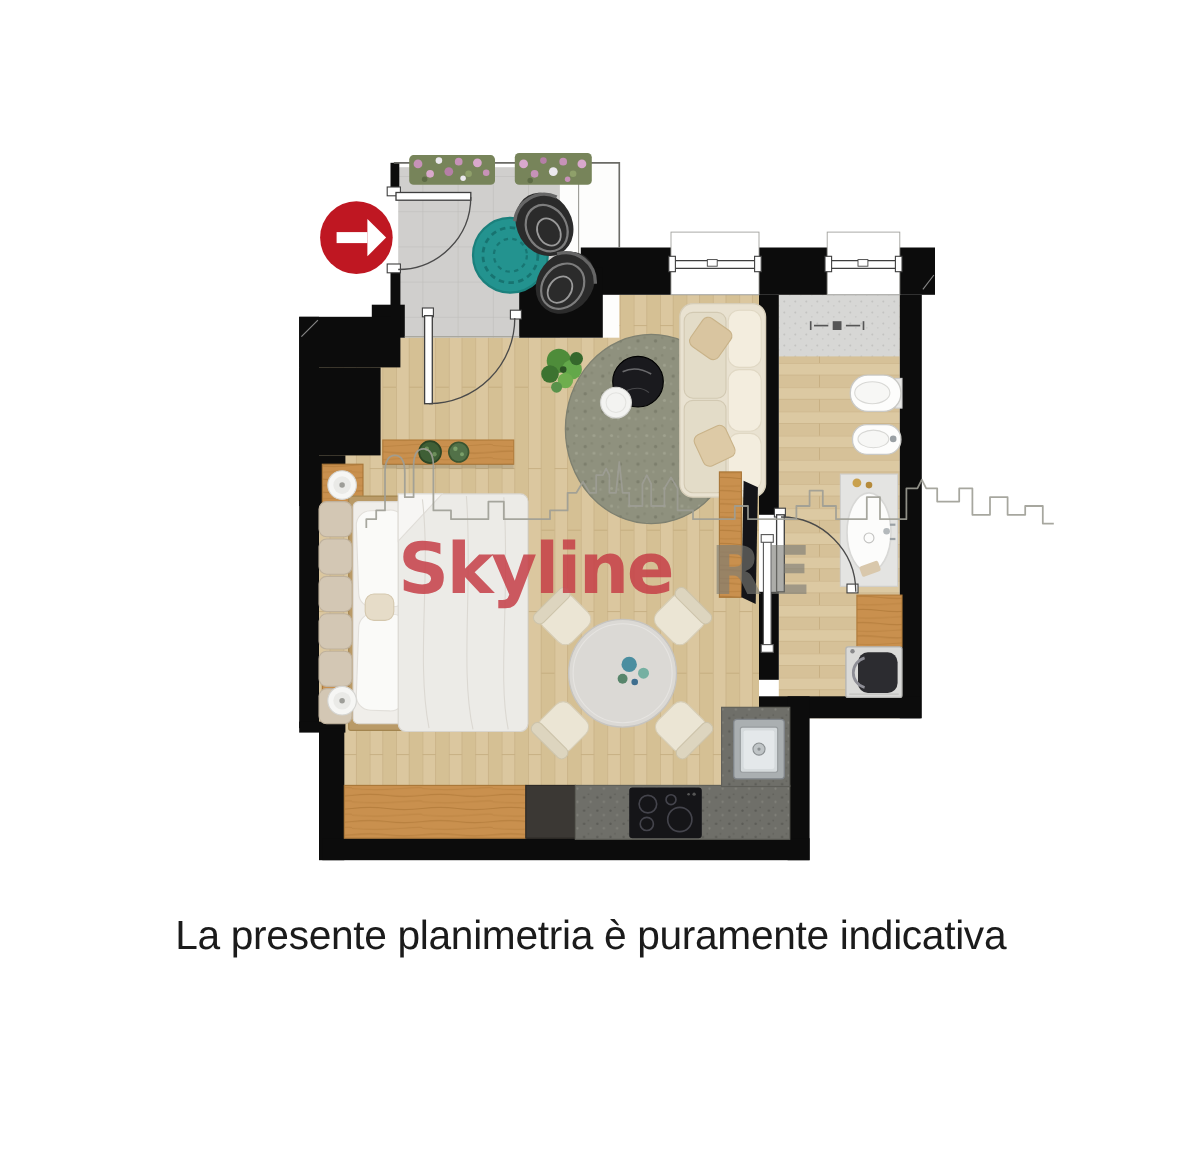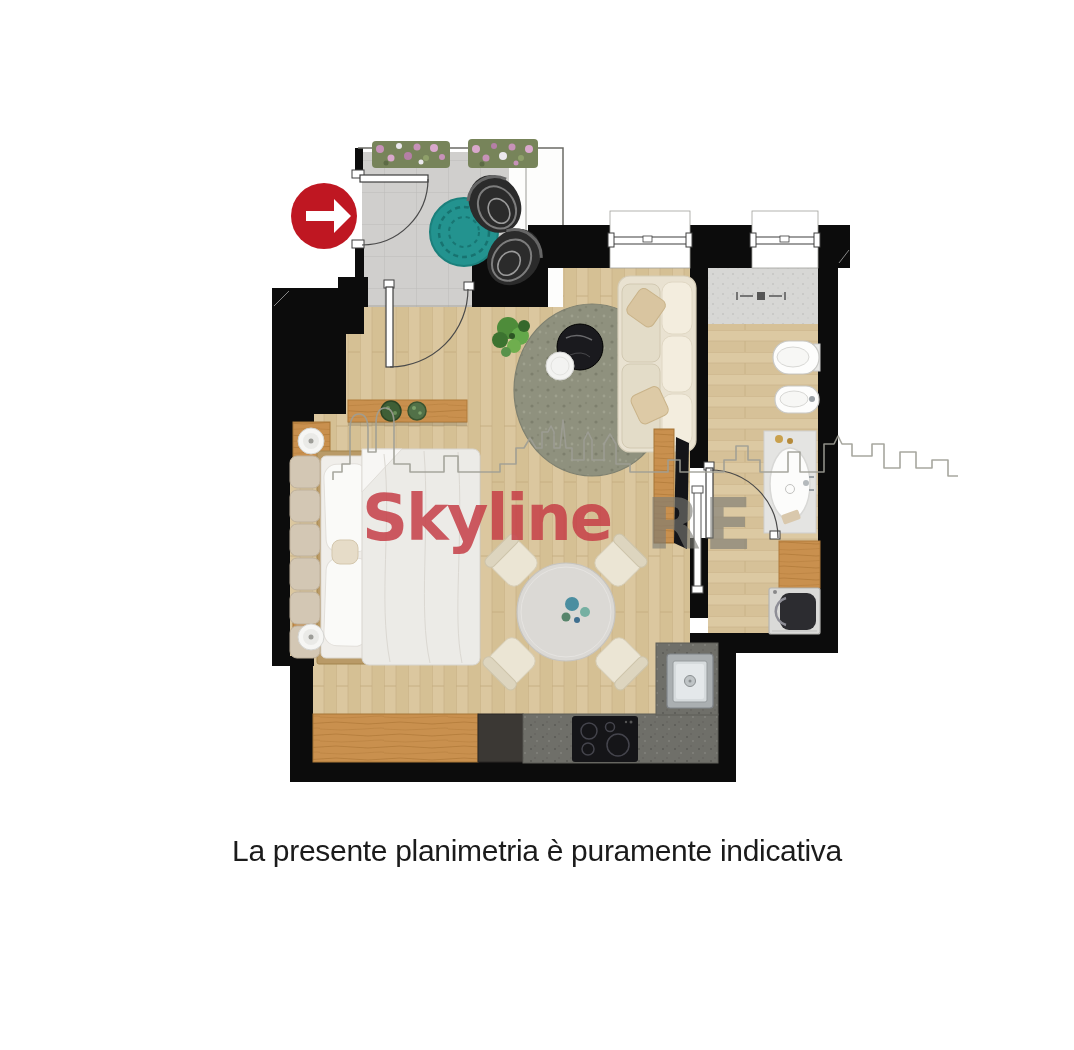--- a/index.html
+++ b/index.html
@@ -1,24 +1,24 @@
 <!DOCTYPE html>
 <html><head>
 <meta charset="utf-8">
 <style>
   html,body{margin:0;padding:0;background:#ffffff;}
   #stage{position:relative;width:1074px;height:1050px;background:#ffffff;overflow:hidden;
          font-family:"Liberation Sans",sans-serif;padding-left:24px;}
   #plan-svg{position:absolute;left:0;top:0;}
   .wm{position:absolute;line-height:1;white-space:nowrap;font-family:"DejaVu Sans",sans-serif;}
   #wm-brand{left:362px;top:486px;font-size:64px;font-weight:700;letter-spacing:-2px;}
-  #wm-suffix{left:646px;top:489px;font-size:71px;font-weight:700;letter-spacing:3px;}
+  #wm-suffix{left:646px;top:489px;font-size:61px;font-weight:700;letter-spacing:3px;}
   #wm-city{left:488px;top:550px;font-size:25px;font-weight:400;letter-spacing:20px;}
   #caption{position:absolute;left:0;top:832px;width:1074px;text-align:center;
-           font-size:30px;line-height:37px;letter-spacing:-0.3px;color:#1b1b1b;}
+           font-size:37px;line-height:37px;letter-spacing:-0.3px;color:#1b1b1b;}
 </style>
 </head>
 <body>
 
 <div id="stage">
 
 <svg id="plan-svg" width="1074" height="1050" viewBox="0 0 1074 1050">
 <defs>
   <pattern id="planks" width="24" height="130" patternUnits="userSpaceOnUse">
     <rect width="24" height="130" fill="#dbc79f"></rect>

